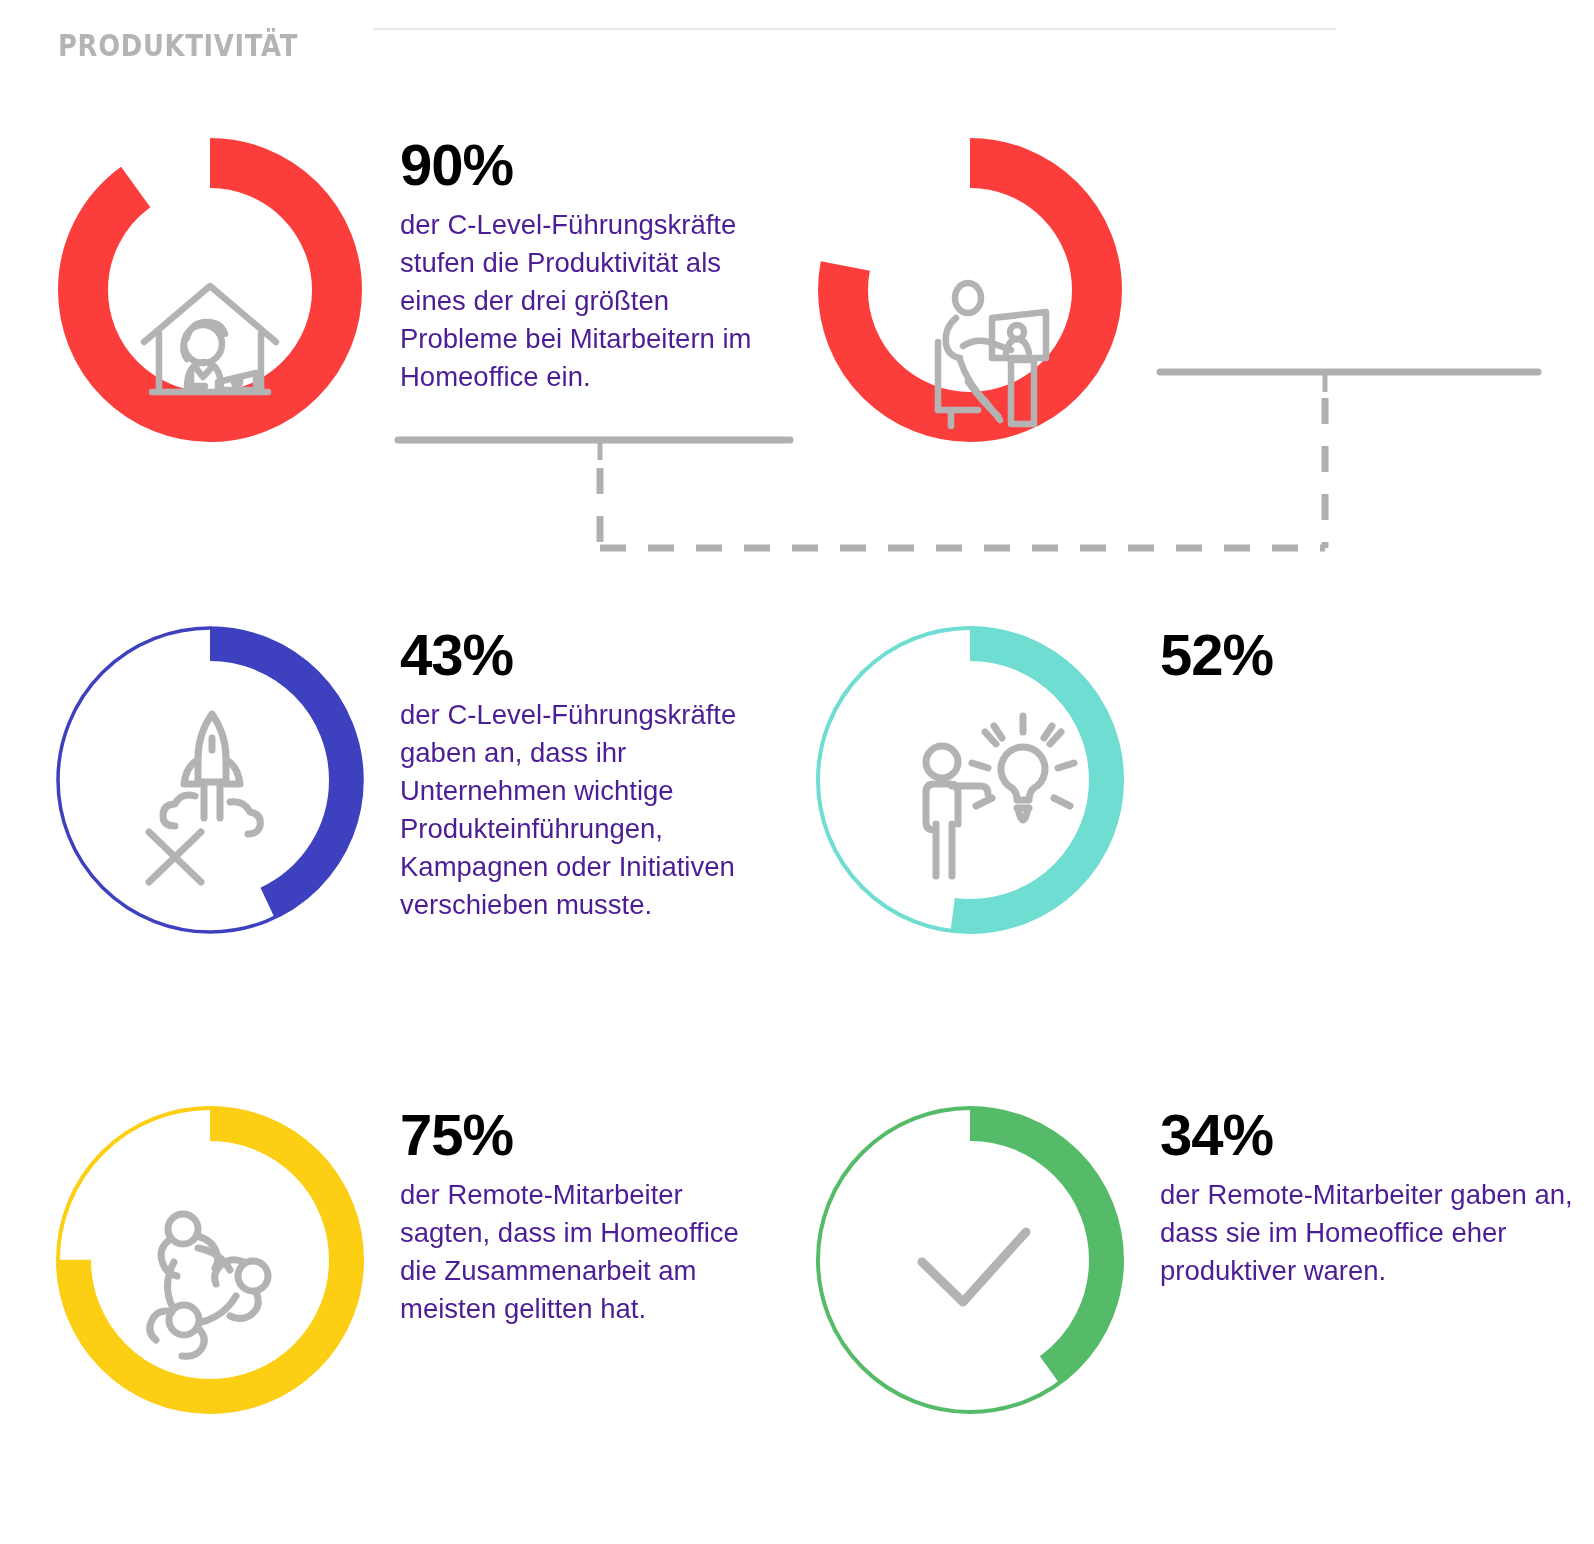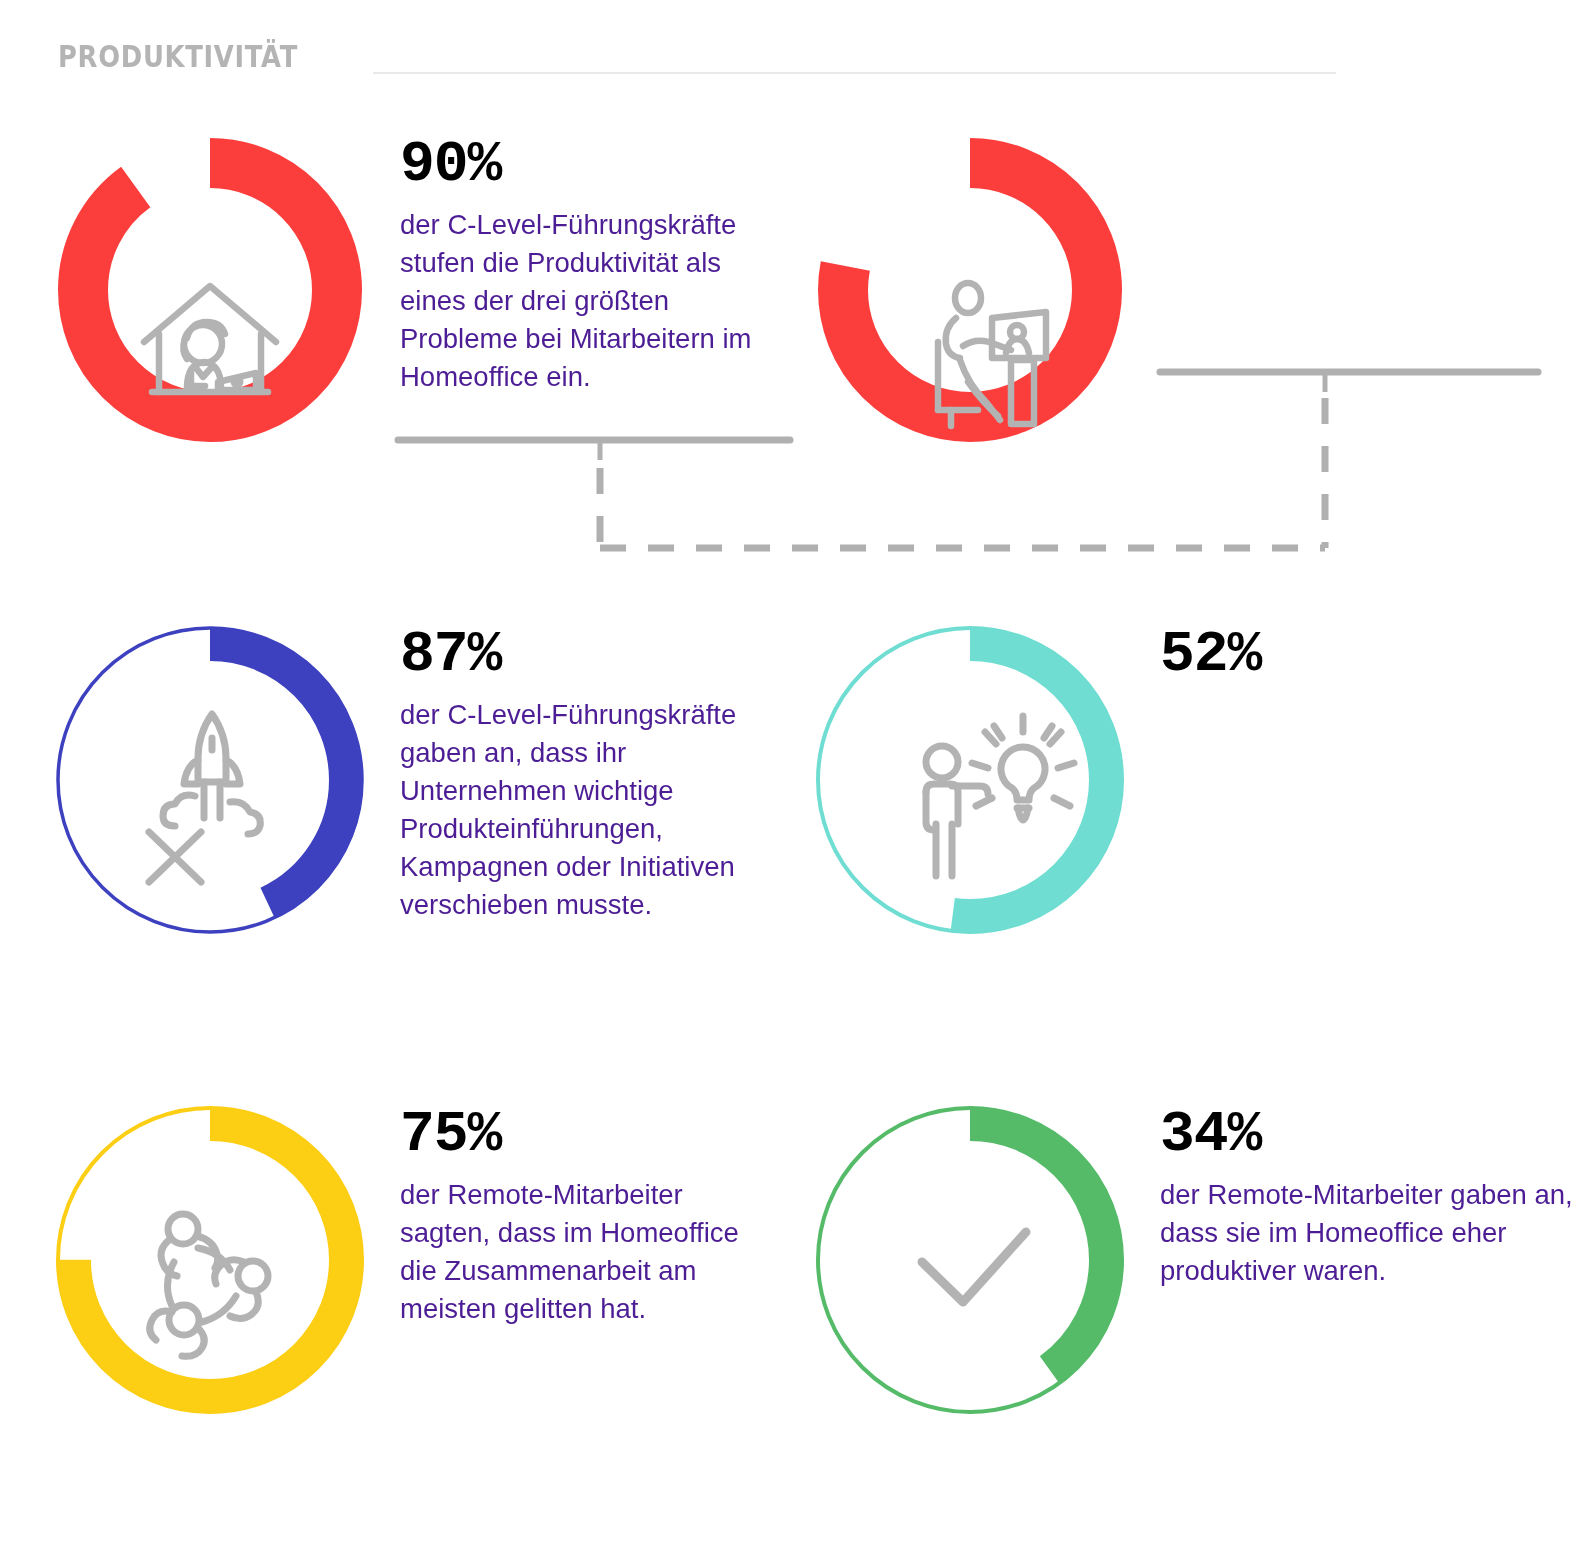--- a/index.html
+++ b/index.html
@@ -17,21 +17,21 @@
   }
 
   
   .section-header {
     position: absolute;
     top: 28px;
     left: 0;
     width: 1358px;
     height: 46px;
     display: flex;
-    align-items: flex-end;
+    align-items: flex-start;
   }
   .section-title {
     font-family: "DejaVu Sans", sans-serif;
     font-weight: bold;
     font-size: 30px;
     letter-spacing: 0.8px;
     color: #b4b4b4;
     margin-left: 58px;
     white-space: nowrap;
     transform: scaleX(0.86);
@@ -76,21 +76,21 @@
   }
   .donut-wrap svg { display: block; }
 
   .stat-text {
     flex: 1 1 auto;
     padding-top: 16px;
     padding-left: 20px;
     max-width: 420px;
   }
   .stat-pct {
-    font-family: Liberation Mono, monospace;
+    font-family: Liberation Sans, sans-serif;
     font-weight: bold;
     font-size: 58px;
     line-height: 1.0;
     letter-spacing: -1px;
     color: #000000;
     margin: 0 0 12px 0;
   }
   .stat-desc {
     font-family: "Liberation Sans", sans-serif;
     font-weight: 400;
@@ -228,21 +228,21 @@
 
             <path d="M 155 186 q -14 -4 -20 8 q -12 0 -12 12 q 0 10 12 10"></path>
             <path d="M 190 192 q 14 -2 20 10 q 12 2 10 14 q -2 8 -12 8"></path>
 
             <path d="M 109 222 L 161 272"></path>
             <path d="M 161 222 L 109 272"></path>
           </g>
         </svg>
       </div>
       <div class="stat-text">
-        <div class="stat-pct">87%</div>
+        <div class="stat-pct">43%</div>
         <div class="stat-desc">der C-Level-Führungskräfte gaben an, dass ihr Unternehmen wichtige Produkteinführungen, Kampagnen oder Initiativen verschieben musste.</div>
       </div>
     </div>
 
     <div class="cell cell-right">
       <div class="donut-wrap">
         <svg viewBox="0 0 340 340" width="340" height="340">
           <circle cx="170" cy="170" r="152" fill="none" stroke="#6FDDD1" stroke-width="4"></circle>
           <circle cx="170" cy="170" r="136" fill="none" stroke="#6FDDD1" stroke-width="34" stroke-dasharray="444.5 410.1" transform="rotate(-90 170 170)"></circle>
           <g stroke="#b3b3b3" stroke-width="7" fill="none" stroke-linecap="round" stroke-linejoin="round">

